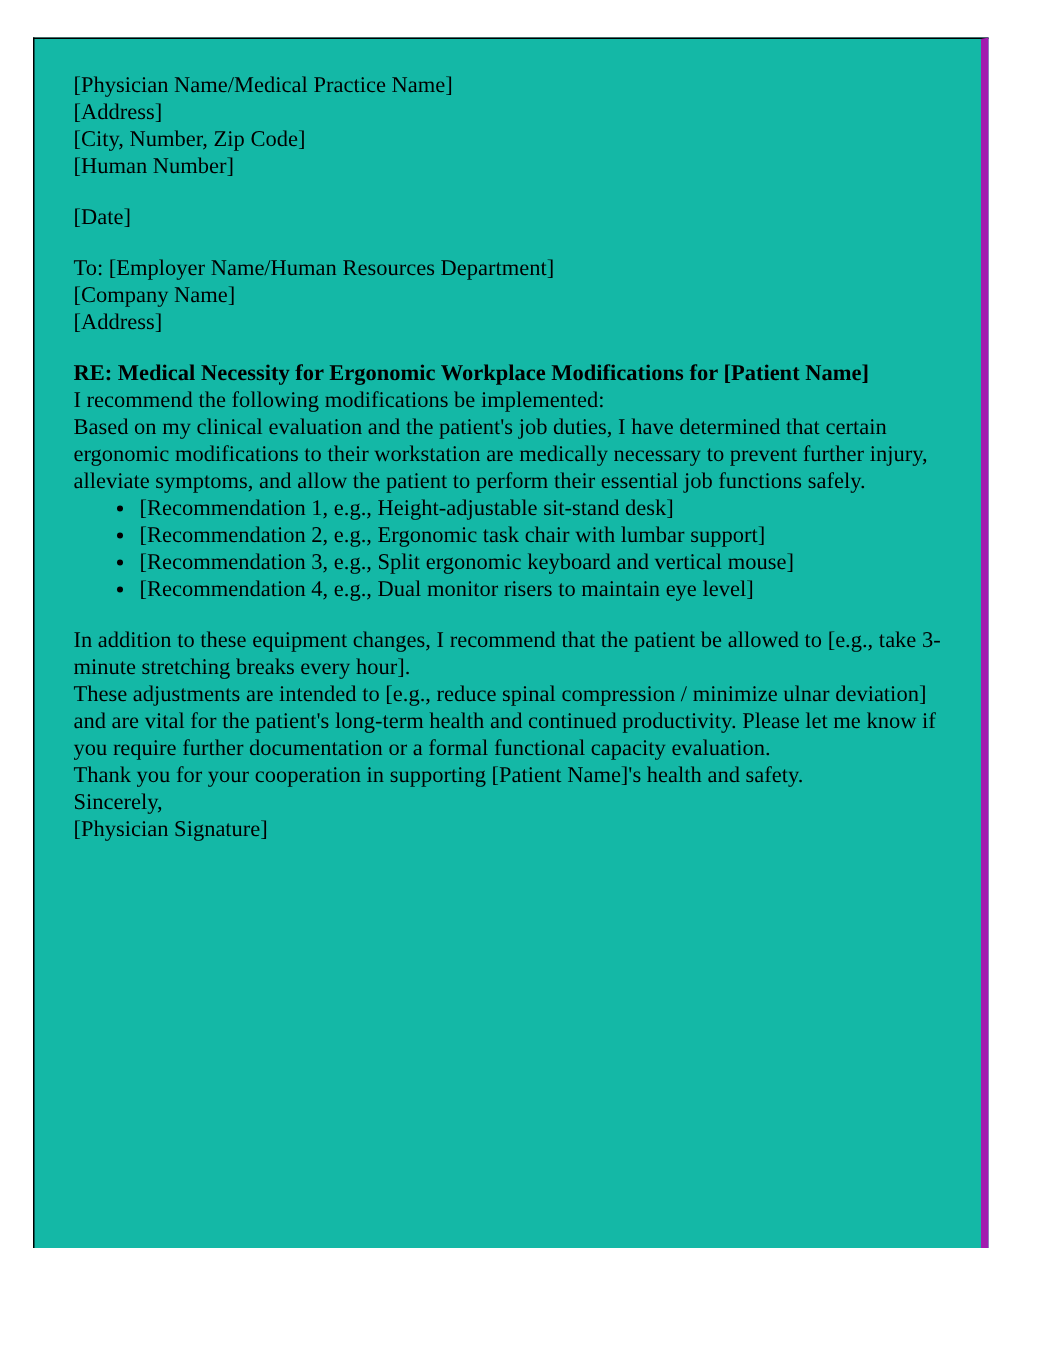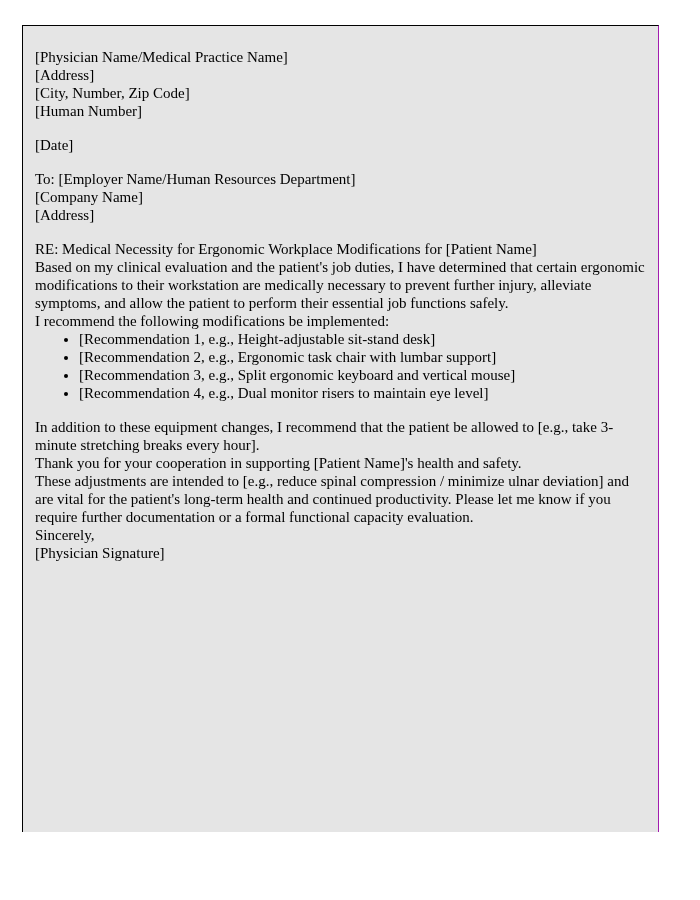--- a/index.html
+++ b/index.html
@@ -11,35 +11,35 @@
     color: #000000;
     overflow: hidden;
   }
   body { position: relative; }
   .page {
     position: absolute;
     left: 22px;
     top: 25px;
     width: 637px;
     height: 807px;
-    background: #e5e5e5;
+    background: #14b8a6;
     border-top: 1px solid #000000;
     border-left: 1px solid #000000;
-    border-right: 1px solid #a21caf;
-    padding: 22px 12px;
+    border-right: 5px solid #a21caf;
+    padding: 22px 26px;
     overflow: hidden;
   }
   .letter {
     font-size: 15px;
     line-height: 18px;
   }
   .letter p { margin: 0; }
   .block { margin-bottom: 16px; }
   .block p { margin: 0; }
-  .subject { font-weight: normal; }
+  .subject { font-weight: bold; }
   ul.recs {
     margin: 0 0 16px 0;
     padding-left: 44px;
     list-style-type: disc;
     font-family: Liberation Serif, serif;
   }
   ul.recs li { margin: 0; }
 </style>
 </head>
 <body>
@@ -61,35 +61,35 @@
     <div class="block">
       <p>To: [Employer Name/Human Resources Department]</p>
       <p>[Company Name]</p>
       <p>[Address]</p>
     </div>
 
     <p class="block subject">RE: Medical Necessity for Ergonomic Workplace Modifications for [Patient Name]</p>
 
 
 
+    <p class="block">I recommend the following modifications be implemented:</p>
+
     <p class="block">Based on my clinical evaluation and the patient's job duties, I have determined that certain ergonomic modifications to their workstation are medically necessary to prevent further injury, alleviate symptoms, and allow the patient to perform their essential job functions safely.</p>
-
-    <p class="block">I recommend the following modifications be implemented:</p>
 
     <ul class="recs">
       <li>[Recommendation 1, e.g., Height-adjustable sit-stand desk]</li>
       <li>[Recommendation 2, e.g., Ergonomic task chair with lumbar support]</li>
       <li>[Recommendation 3, e.g., Split ergonomic keyboard and vertical mouse]</li>
       <li>[Recommendation 4, e.g., Dual monitor risers to maintain eye level]</li>
     </ul>
 
     <p class="block">In addition to these equipment changes, I recommend that the patient be allowed to [e.g., take 3-minute stretching breaks every hour].</p>
 
+    <p class="block">These adjustments are intended to [e.g., reduce spinal compression / minimize ulnar deviation] and are vital for the patient's long-term health and continued productivity. Please let me know if you require further documentation or a formal functional capacity evaluation.</p>
+
     <p class="block">Thank you for your cooperation in supporting [Patient Name]'s health and safety.</p>
-
-    <p class="block">These adjustments are intended to [e.g., reduce spinal compression / minimize ulnar deviation] and are vital for the patient's long-term health and continued productivity. Please let me know if you require further documentation or a formal functional capacity evaluation.</p>
 
     <p class="block">Sincerely,</p>
 
     <p class="block">[Physician Signature]</p>
 
   </div>
 </div>
 
 </body></html>

